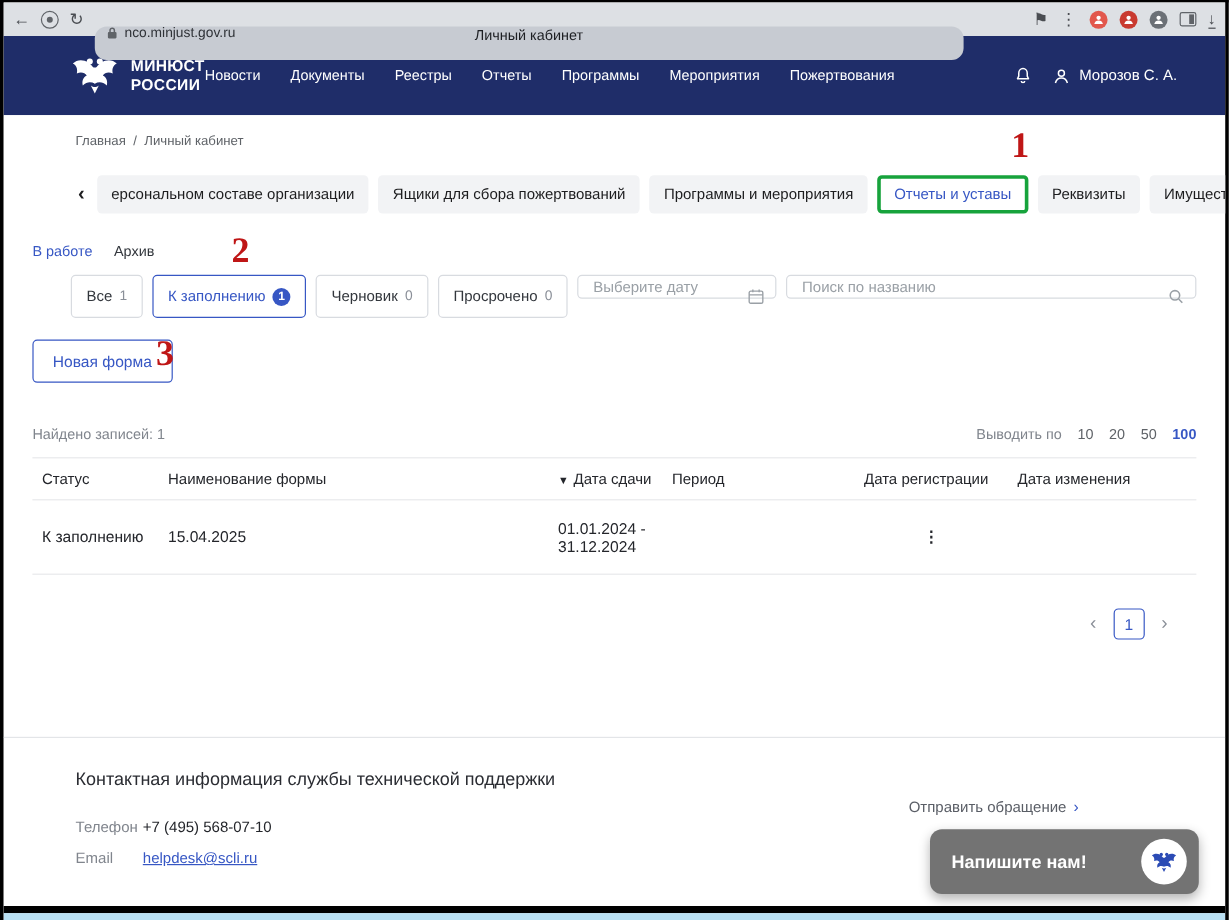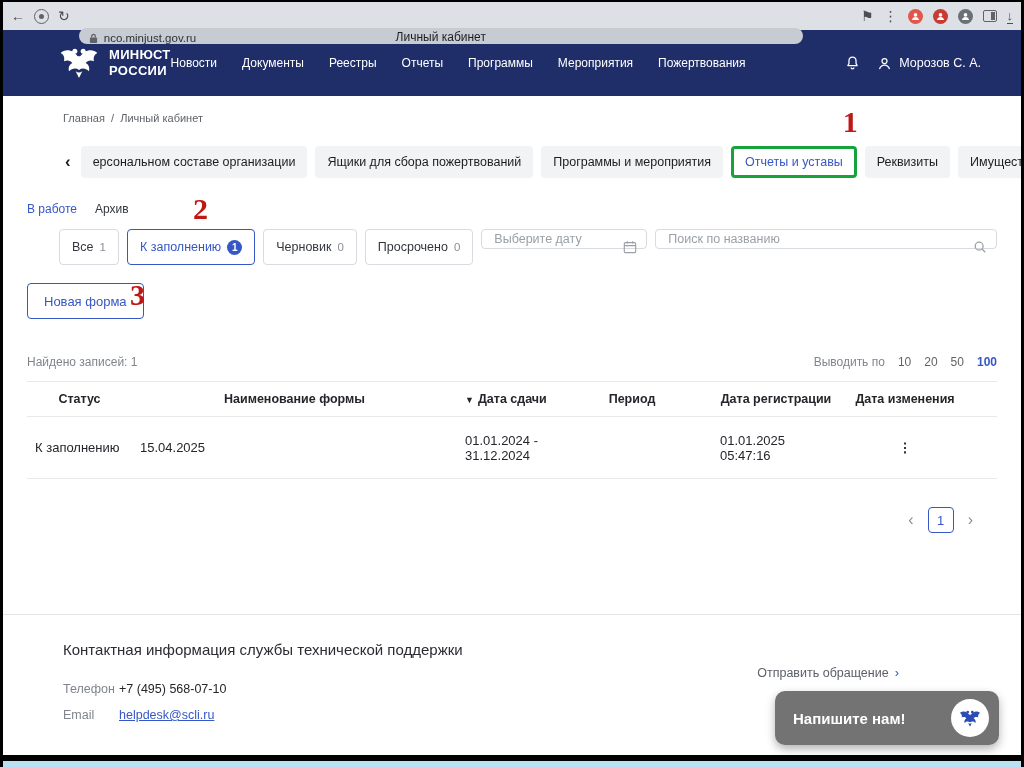--- a/index.html
+++ b/index.html
@@ -16,22 +16,22 @@
     height:28px; background:#dde0e4; display:flex; align-items:center;
     padding:0 8px; gap:9px; font-size:13px; color:#444;
   }
   .b-icon { color:#4a4d52; font-size:14px; line-height:1; cursor:pointer; flex:0 0 auto; }
   .circle-badge {
     width:15px; height:15px; border:1.5px solid #5f6368; border-radius:50%;
     display:flex; align-items:center; justify-content:center;
   }
   .circle-badge::after { content:""; width:5px; height:5px; border-radius:50%; background:#5f6368; }
   .addr-pill {
-    flex:1 1 auto; height:16px; background:#c7cbd2; border-radius:10px;
-    display:flex; align-items:flex-end; padding:0 10px; position:relative; max-width:724px;margin-top:39px;
+    flex:1 1 auto; height:28px; background:#c7cbd2; border-radius:10px;
+    display:flex; align-items:flex-start; padding:0 10px; position:relative; max-width:724px;margin-top:39px;
   }
   .addr-url { font-size:11.5px; color:#2f3237; margin-left:6px; }
   .addr-title {
     position:absolute; left:0; right:0; text-align:center;
     font-size:12px; color:#1d1f23; pointer-events:none;
   }
   .right-icons { display:flex; align-items:center; gap:10px; margin-left:auto; }
   .mini-avatar {
     width:15px; height:15px; border-radius:50%; display:flex; align-items:center; justify-content:center;
   }
@@ -116,21 +116,21 @@
   .per-page { display:flex; gap:13px; align-items:center; }
   .pp-opt { color:#5f6368; cursor:pointer; }
   .pp-opt.active { color:#3757c4;font-weight:bold; }
 
   .table { margin:12px 24px 0 24px; border-top:1px solid #e8e9eb; }
   .t-head, .t-row {
     display:grid; grid-template-columns:105px 325px 95px 160px 128px 130px 25px;
     align-items:center;
   }
   .t-head { border-bottom:1px solid #e8e9eb; }
-  .t-head > div { font-size:12.5px; font-weight:700; color:#24262b; padding:10px 8px; cursor:pointer; white-space:nowrap;text-align:center; }
+  .t-head > div { font-size:12.5px; font-weight:400; color:#24262b; padding:10px 8px; cursor:pointer; white-space:nowrap; }
   .sort-glyph { font-size:9px; margin-right:4px; color:#24262b; }
   .t-row { border-bottom:1px solid #e8e9eb; min-height:62px; cursor:pointer; }
   .t-row > div { font-size:13px; color:#24262b; padding:8px; }
   .kebab { text-align:center; font-size:16px; font-weight:700; color:#33373d; cursor:pointer; }
 
   .pagination {
     margin:28px 48px 0 0; display:flex; justify-content:flex-end; align-items:center; gap:14px;
   }
   .pg-chev { color:#8a8f98; font-size:16px; cursor:pointer; }
   .pg-num {
@@ -347,21 +347,20 @@
         <div>Период</div>
         <div>Дата регистрации</div>
         <div>Дата изменения</div>
         <div></div>
       </div>
       <div class="t-row">
         <div>К заполнению</div>
         <div>15.04.2025</div>
         <div>01.01.2024 - 31.12.2024</div>
         <div></div>
-        <div>01.01.2025 05:47:16</div>
         <div class="kebab">⋮</div>
       </div>
     </div>
 
     <div class="pagination">
       <span class="pg-chev">‹</span>
       <span class="pg-num">1</span>
       <span class="pg-chev">›</span>
     </div>
 

